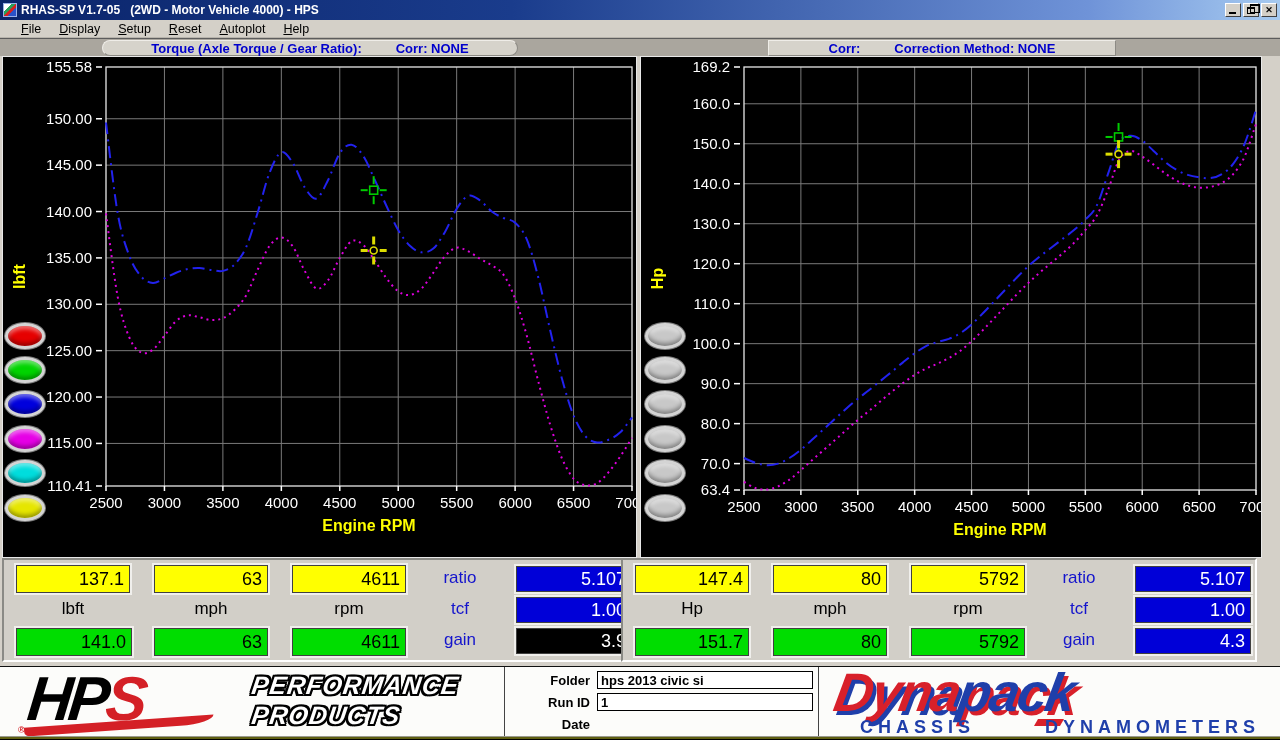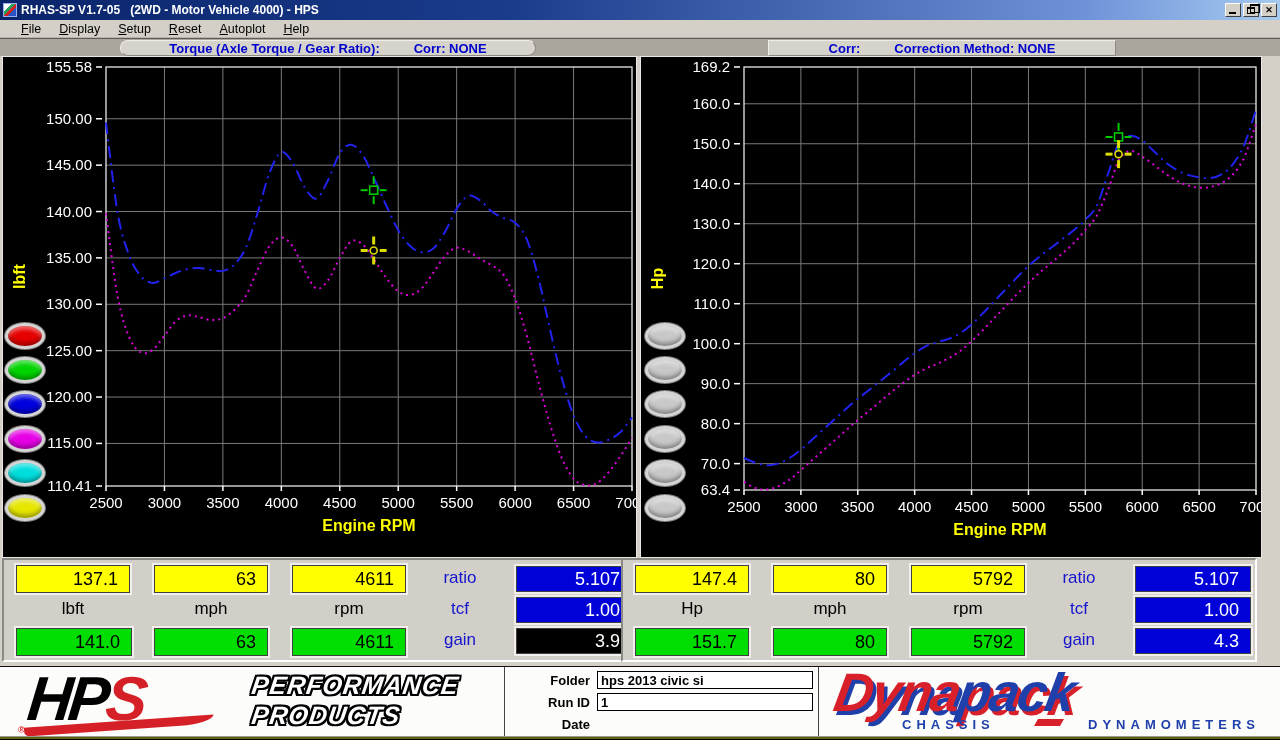--- a/index.html
+++ b/index.html
@@ -34,21 +34,21 @@
 
   
   .chartpanel{position:absolute;top:56px;height:502px;background:#000;border:1px solid #e8e8e8;}
   .plot-button{position:absolute;width:40px;height:26px;border-radius:50%;
     border:3px solid #d4d4d4;box-shadow:0 0 0 1px #7a7a7a, inset 0 -3px 4px rgba(0,0,0,.35), inset 0 3px 4px rgba(255,255,255,.45);}
 
   
   .readout{position:absolute;top:558px;width:636px;height:104px;background:#d2cfc8;
     border:2px solid;border-color:#8a8a85 #ffffff #ffffff #8a8a85;}
   .val-box{position:absolute;border:1px solid #404040;box-shadow:0 0 0 2px #f0efec;
-    font-size:18px;color:#000;display:flex;align-items:center;justify-content:flex-end;padding-right:11px;}
+    font-size:18px;color:#000;display:flex;align-items:center;justify-content:flex-end;padding-right:5px;}
   .val-box.bluebox{color:#fff;}
   .unit-label{position:absolute;font-size:17px;color:#000;text-align:center;}
   .side-label{position:absolute;font-size:17px;color:#1414cc;text-align:center;}
 
   
   .footer{position:absolute;left:0;top:666px;width:1280px;height:70px;background:#fcfcfa;border-top:1px solid #111;}
   .vsep{position:absolute;top:0;width:1px;height:70px;background:#444;}
   .hps-word{position:absolute;left:28px;top:-4px;font-size:62px;font-weight:bold;font-style:italic;
     letter-spacing:-4px;color:#000;transform:skewX(-6deg);}
   .hps-word .s-red{color:#d42026;}
@@ -59,21 +59,21 @@
     color:#fff;transform:skewX(-8deg);
     text-shadow:-2px -2px 0 #000,2px -2px 0 #000,-2px 2px 0 #000,2px 2px 0 #000,-2px 0 0 #000,2px 0 0 #000,0 -2px 0 #000,0 2px 0 #000;}
   .field-row{position:absolute;left:512px;height:18px;display:flex;align-items:center;}
   .field-row label{width:78px;text-align:right;font-size:13px;font-weight:bold;color:#000;margin-right:7px;}
   .field-row input{width:216px;height:18px;border:1px solid #000;background:#fff;font-size:13px;font-weight:bold;padding:0 3px;}
   .dyna-main{position:absolute;left:835px;top:-6px;font-size:54px;font-weight:bold;font-style:italic;
     letter-spacing:-2px;transform:skewX(-10deg);white-space:nowrap;}
   .dyna-main .w1{color:#d8202a;text-shadow:4px 4px 0 #1f3faa;}
   .dyna-main .w2{color:#1f3faa;text-shadow:4px 4px 0 #d8202a;}
   .dyna-sub{position:absolute;left:860px;top:50px;width:400px;display:flex;justify-content:space-between;}
-  .dyna-sub span{color:#1f3faa;font-size:13px;font-weight:bold;letter-spacing:5px;margin-left:42px;}
+  .dyna-sub span{color:#1f3faa;font-size:18px;font-weight:bold;letter-spacing:5px;}
   .dyna-dash{position:absolute;left:1036px;top:52px;width:26px;height:7px;background:#d8202a;transform:skewX(-30deg);}
 
   .bottomstrip{position:absolute;left:0;top:736px;width:1280px;height:4px;
     background:linear-gradient(#9a9a90 0 1px,#5f5f12 1px 3px,#000 3px);}
 </style>
 </head>
 <body>
 
 <div id="screen">
 
@@ -94,21 +94,21 @@
   <div class="menubar" id="menubar">
       <span class="menu-item">File</span>
       <span class="menu-item">Display</span>
       <span class="menu-item">Setup</span>
       <span class="menu-item">Reset</span>
       <span class="menu-item">Autoplot</span>
       <span class="menu-item">Help</span>
     </div>
 
   <div class="headerstrip">
-    <div class="hbox" style="left:120px;width:416px;border-radius:8px;">
+    <div class="hbox" style="left:102px;width:416px;border-radius:8px;">
       <span>Torque (Axle Torque / Gear Ratio):</span>
       <span>Corr: NONE</span>
     </div>
     <div class="hbox" style="left:768px;width:348px;">
       <span>Corr:</span>
       <span>Correction Method: NONE</span>
     </div>
   </div>
 
   <div class="chartpanel" id="panel-left" style="left:2px;width:635px;">

